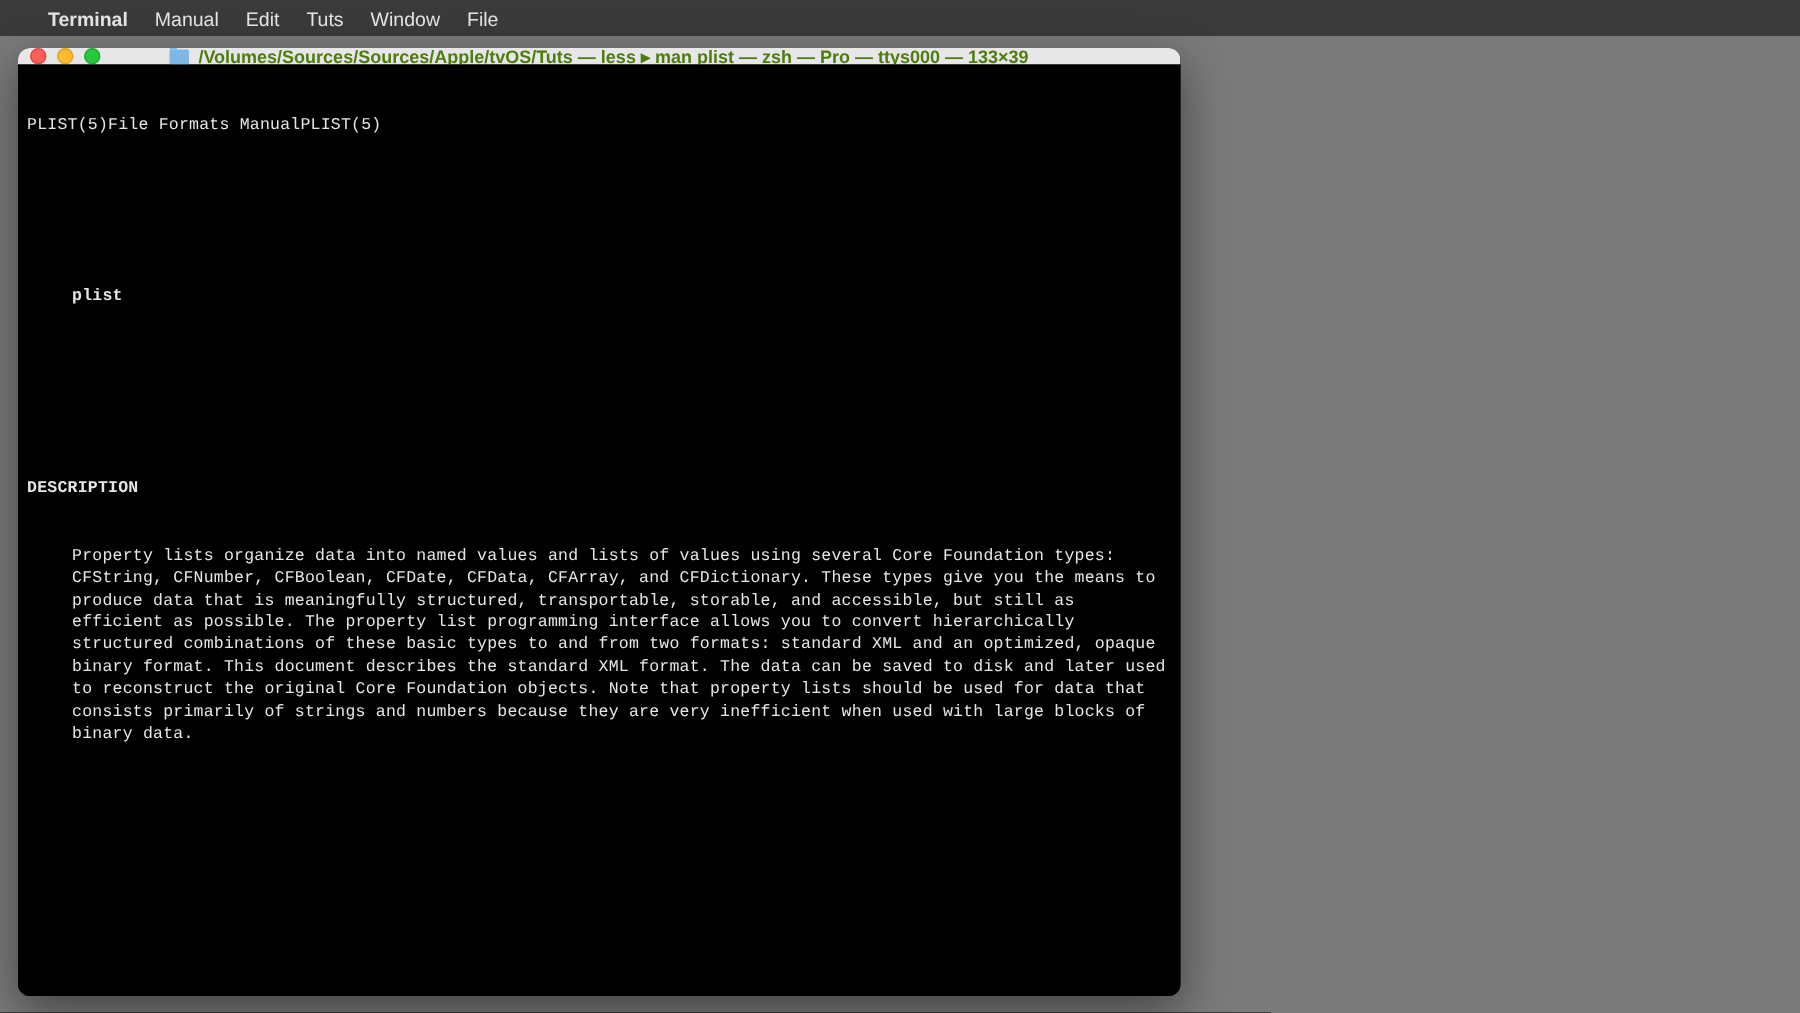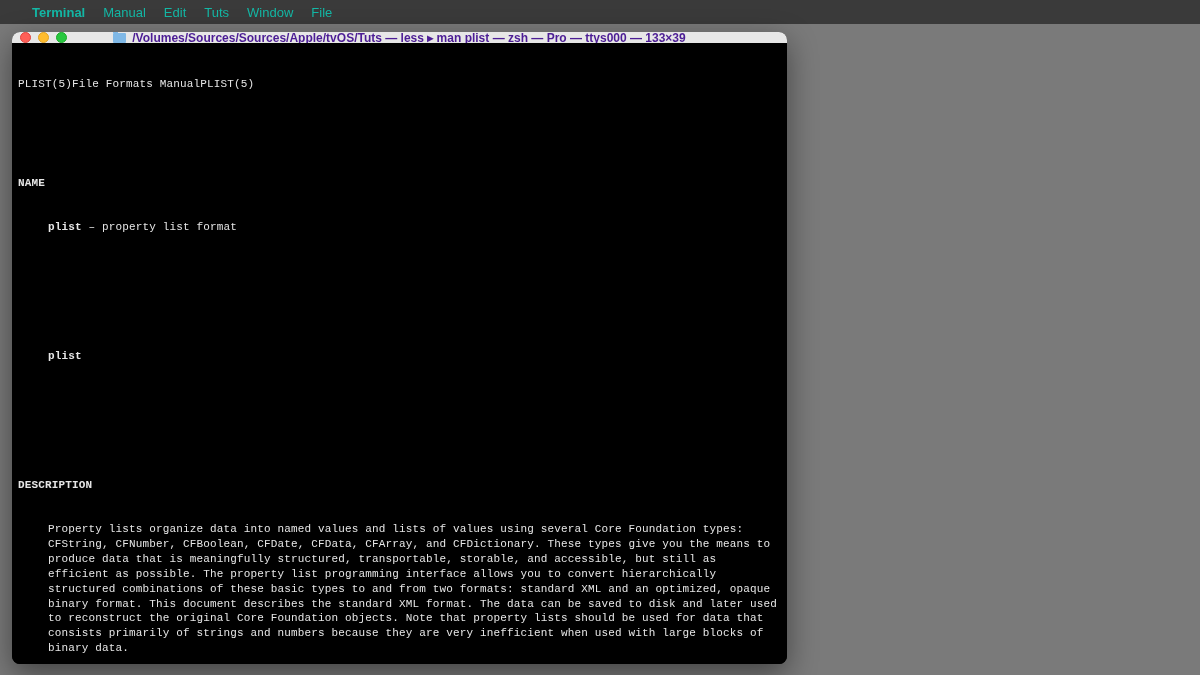--- a/index.html
+++ b/index.html
@@ -13,21 +13,21 @@
 
   
   .menubar {
     height: 24px;
     background: #3a3a3a;
     display: flex;
     align-items: center;
     padding: 0 14px;
     gap: 18px;
     font-size: 13px;
-    color: #14b8a6;
+    color: #e5e5e5;
   }
   .menubar .apple { font-size: 15px; line-height: 1; }
   .menubar .item { cursor: default; }
   .menubar .app { font-weight: 600; }
 
   
   .window {
     position: absolute;
     left: 12px;
     top: 32px;
@@ -75,21 +75,21 @@
   .titlebar .folder-icon::before {
     content: "";
     position: absolute;
     top: -2px; left: 0;
     width: 5px; height: 2px;
     background: #7fb8e6;
     border-radius: 1px 1px 0 0;
   }
   .titlebar .title {
     font-weight: 600;
-    color: #4c1d95;
+    color: #4d7c0f;
     white-space: nowrap;
   }
 
   
   .term {
     flex: 1;
     background: #000;
     color: #e6e6e6;
     font-family: Menlo, "Courier New", monospace;
     font-size: 11px;
@@ -134,24 +134,20 @@
     </div>
   </div>
 
   <div class="term">
     <div class="headerline">
       <span>PLIST(5)</span>
       <span>File Formats Manual</span>
       <span>PLIST(5)</span>
     </div>
 
-    <div class="section">
-      <div class="bold">NAME</div>
-      <div class="indent"><span class="bold">plist</span><span> – property list format</span></div>
-    </div>
 
     <div class="section">
       <div class="indent bold">plist</div>
     </div>
 
     <div class="section">
       <div class="bold">DESCRIPTION</div>
       <div class="indent">Property lists organize data into named values and lists of values using several Core Foundation types: CFString, CFNumber, CFBoolean, CFDate, CFData, CFArray, and CFDictionary. These types give you the means to produce data that is meaningfully structured, transportable, storable, and accessible, but still as efficient as possible. The property list programming interface allows you to convert hierarchically structured combinations of these basic types to and from two formats: standard XML and an optimized, opaque binary format. This document describes the standard XML format. The data can be saved to disk and later used to reconstruct the original Core Foundation objects. Note that property lists should be used for data that consists primarily of strings and numbers because they are very inefficient when used with large blocks of binary data.</div>
 
       

